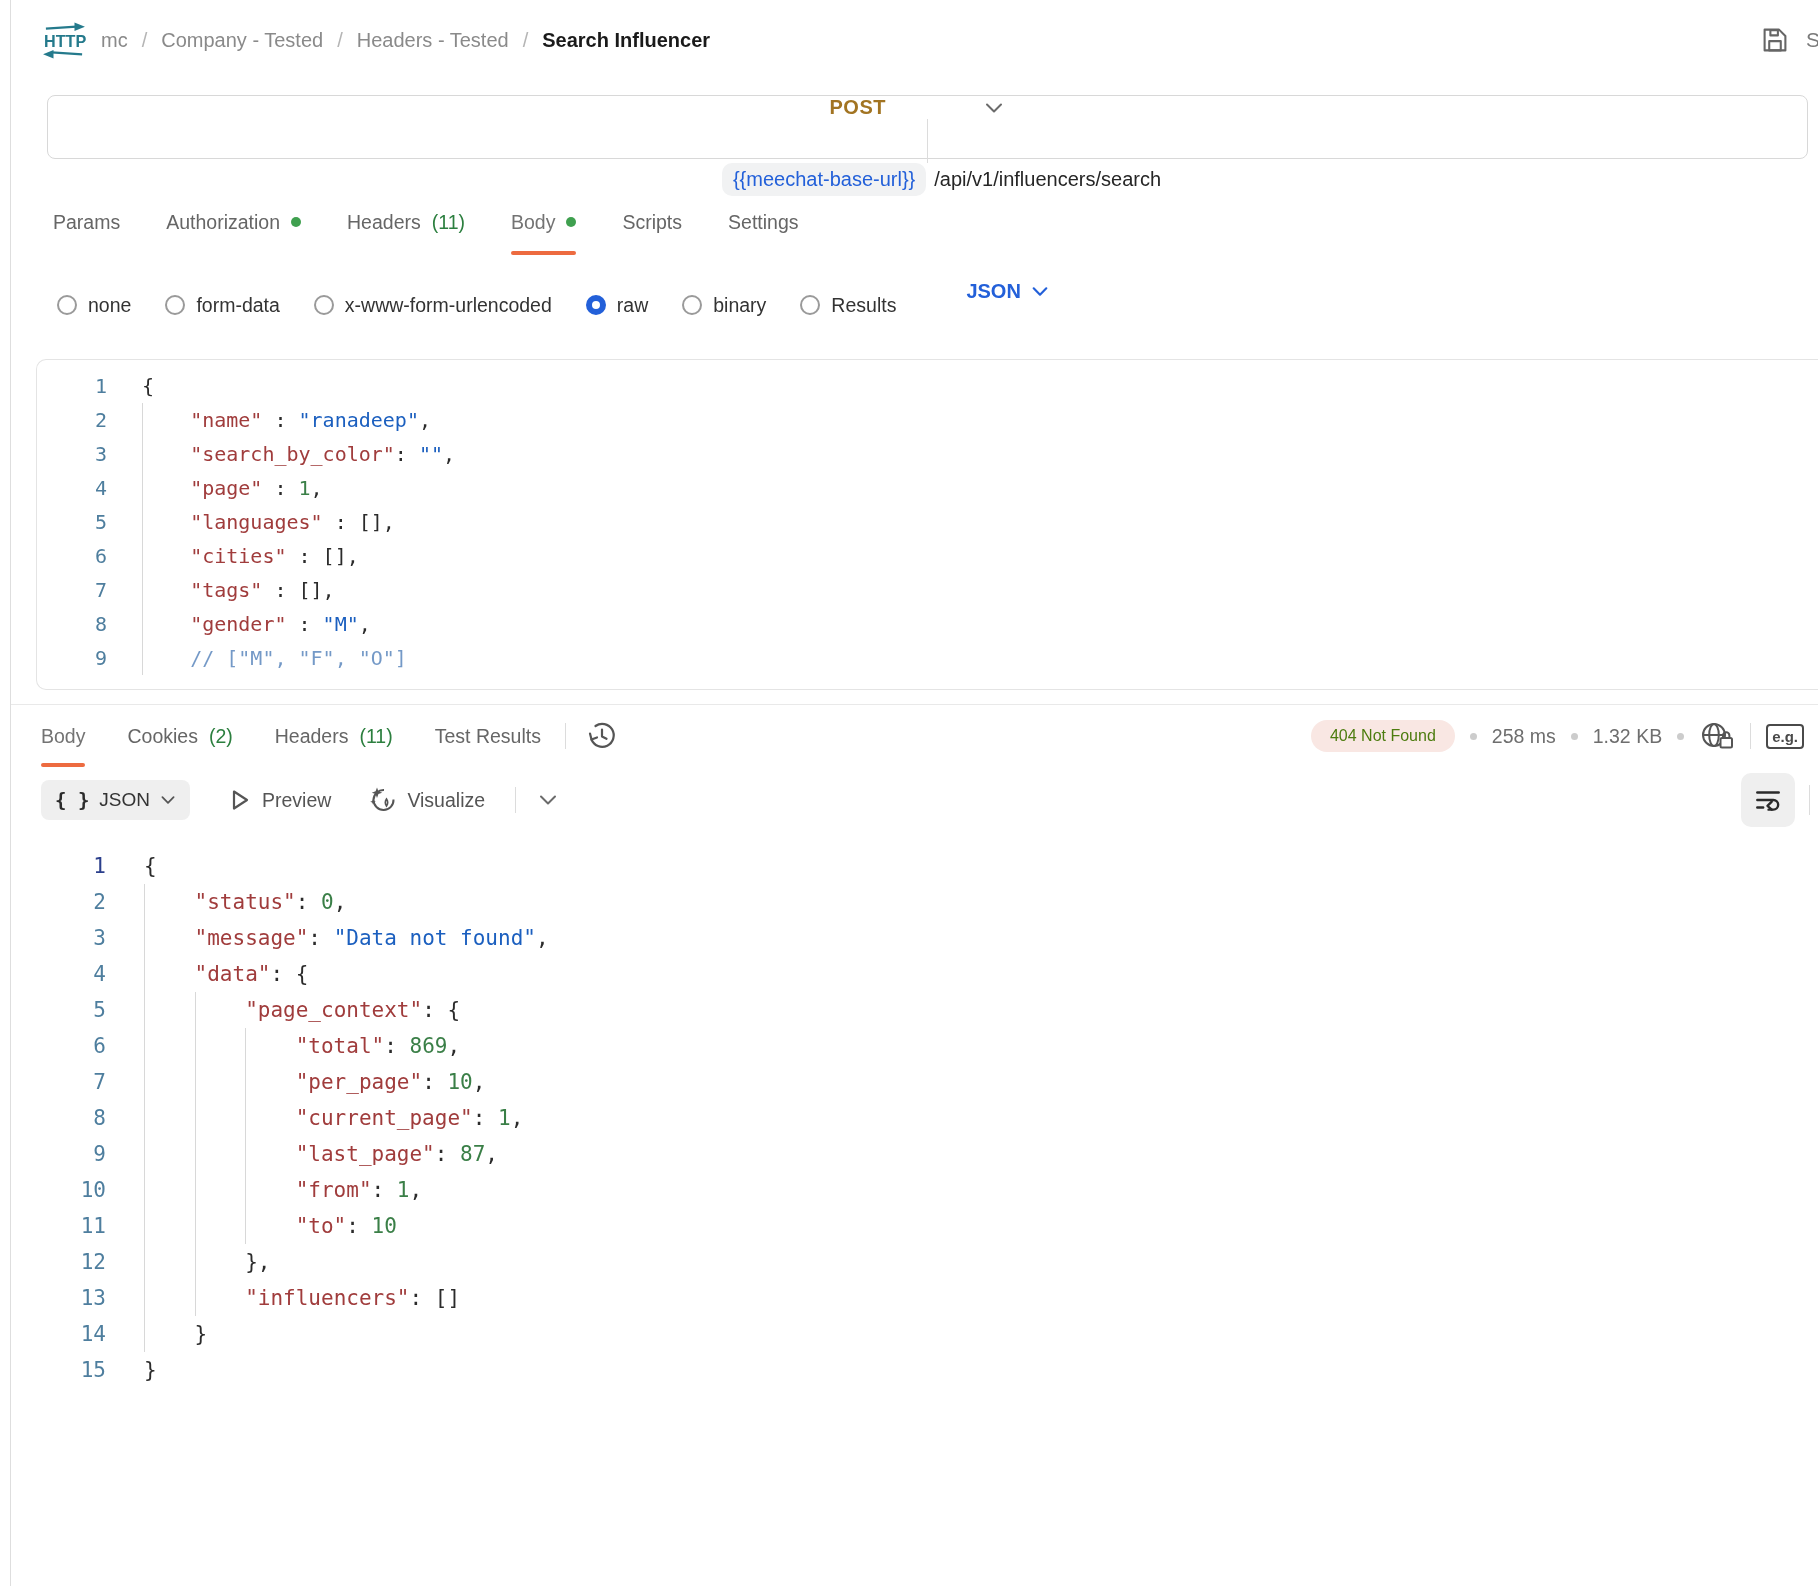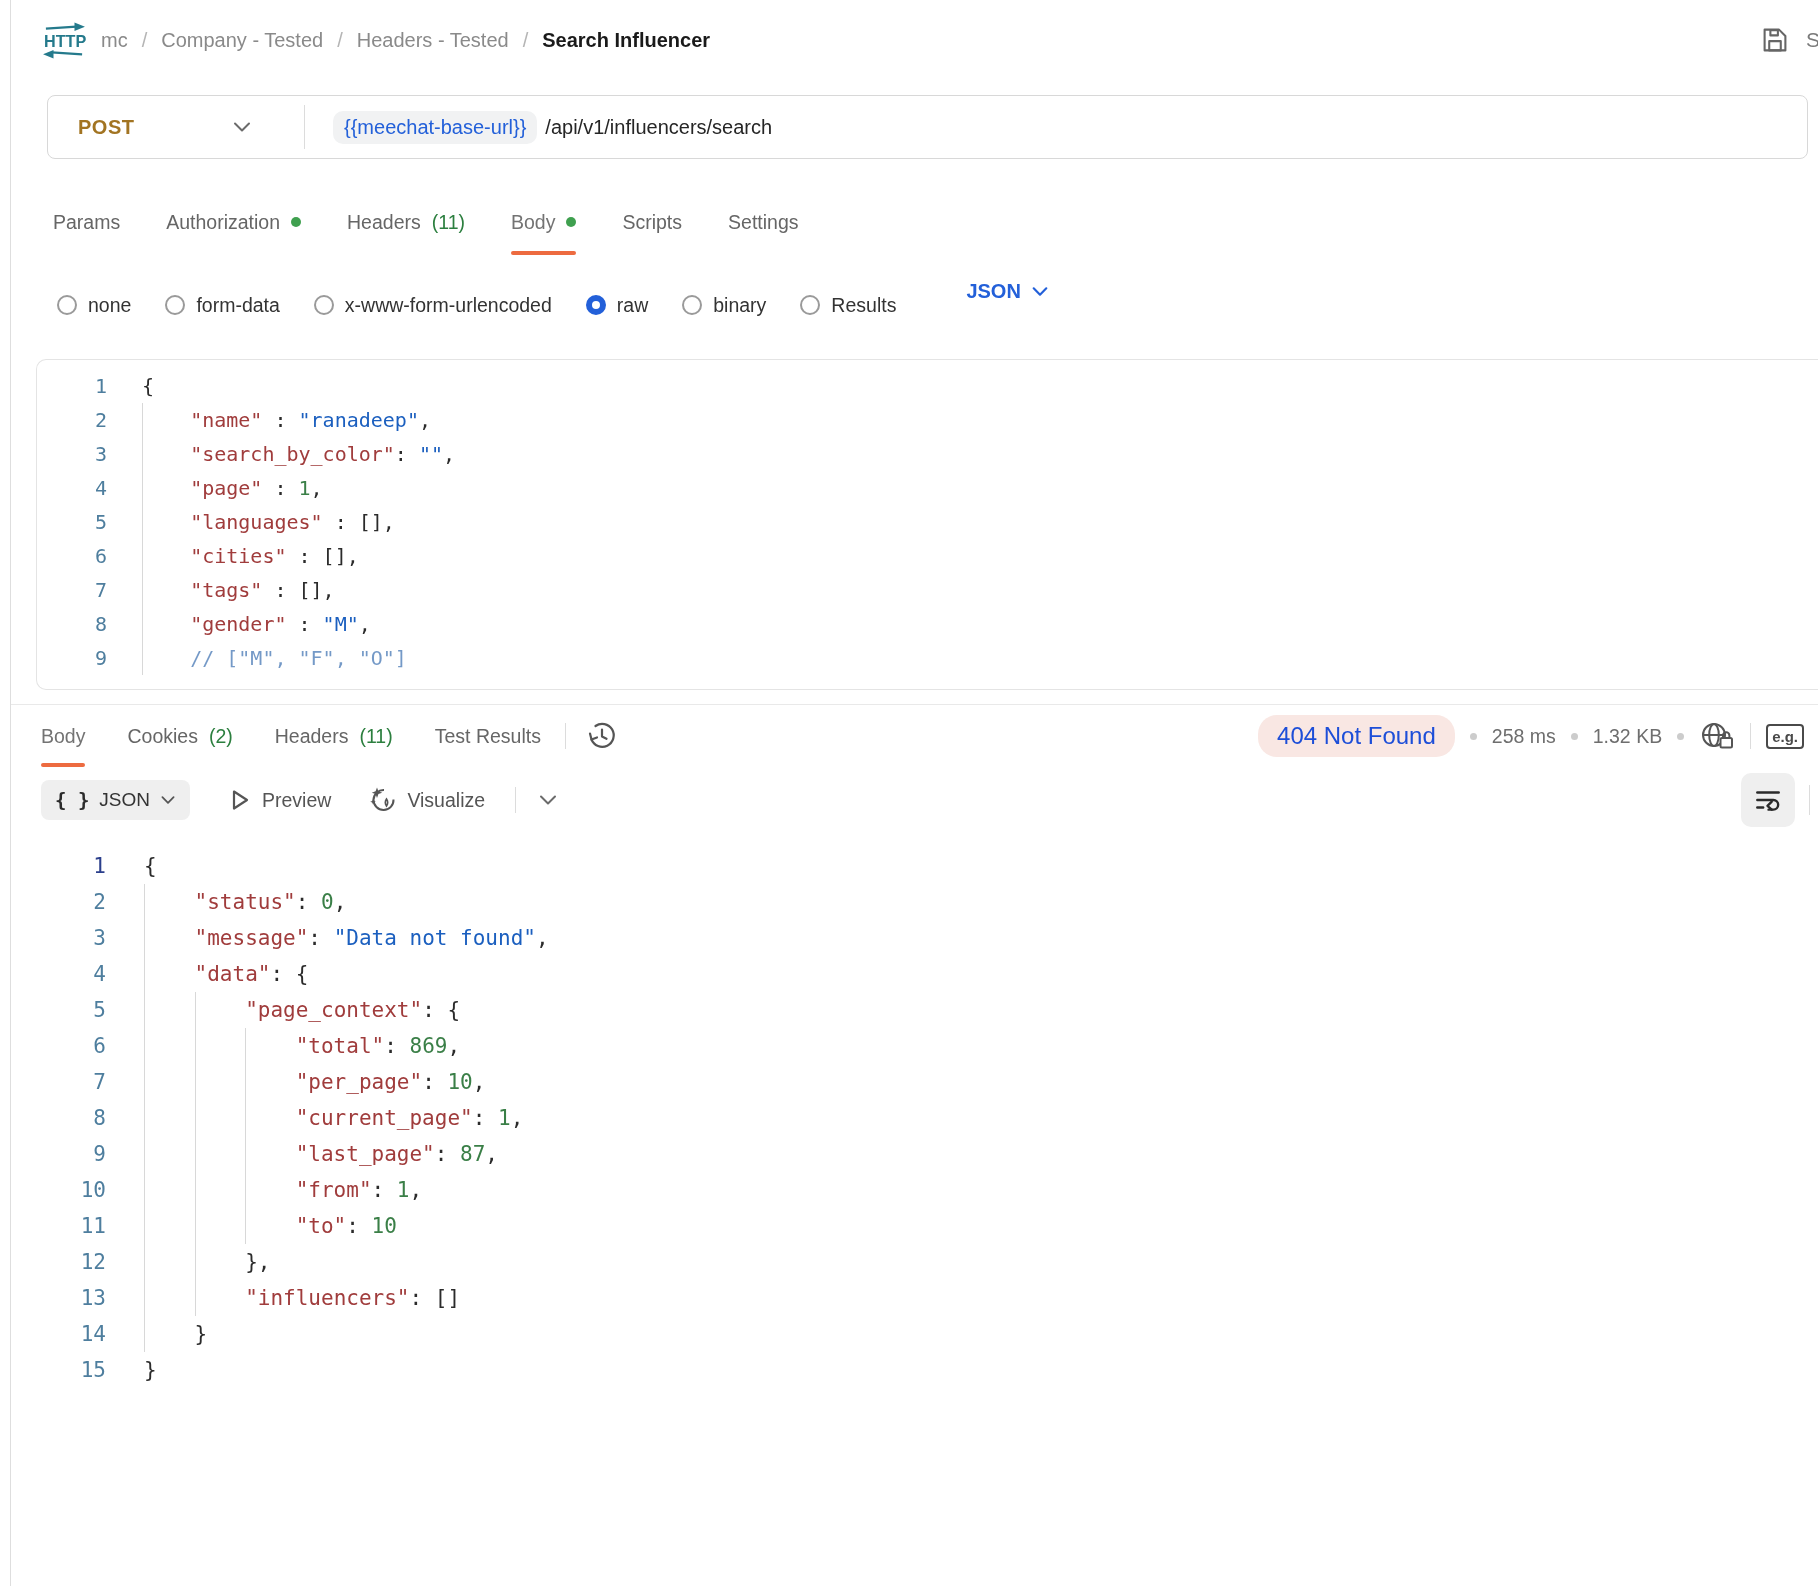--- a/index.html
+++ b/index.html
@@ -13,21 +13,21 @@
   .hdr{height:80px;display:flex;align-items:center;padding:0 0 0 30px;}
   .crumbs{display:flex;align-items:center;gap:14px;font-size:20px;}
   .crumb{color:#8A8A8A;}
   .crumb-sep{color:#B5B5B5;}
   .crumb-current{color:#1A1A1A;font-weight:bold;}
   .hdr-right{margin-left:auto;display:flex;align-items:center;gap:16px;padding-right:0;}
   .save-partial{font-size:21px;color:#7A7A7A;width:12px;overflow:hidden;white-space:nowrap;}
 
   
   .url-bar{margin:15px 10px 0 36px;height:64px;border:1px solid #D8D8D8;border-radius:8px;
-    display:flex;align-items:center;box-sizing:border-box;}
+    display:flex;align-items:center;box-sizing:border-box;flex-direction:column;}
   .method{width:256px;flex-shrink:0;display:flex;align-items:center;justify-content:space-between;
     padding:0 52px 0 30px;box-sizing:border-box;cursor:pointer;}
   .method-label{font-size:20px;font-weight:bold;color:#A27422;letter-spacing:.5px;}
   .vdiv{width:1px;height:44px;background:#DCDCDC;flex-shrink:0;}
   .url-input{display:flex;align-items:center;gap:8px;padding-left:28px;font-size:20px;flex:1;}
   .var-pill{background:#F1F2F3;border-radius:10px;padding:5px 11px;color:#2360D9;}
   .url-path{color:#262626;}
 
   
   .req-tabs{margin-top:30px;height:66px;display:flex;align-items:center;gap:46px;padding-left:42px;font-size:19.5px;}
@@ -57,21 +57,21 @@
   .resp-editor .lc{margin-left:38px;}
   .ig{width:4ch;border-left:1px solid #D8D8D8;box-sizing:border-box;align-self:stretch;flex-shrink:0;}
   .tk{white-space:pre;}
   .k{color:#A03C3C;} .s{color:#1B5FBF;} .n{color:#3A7F47;} .p{color:#2B2B2B;} .c{color:#7499C7;}
 
   
   .hrule{margin-top:14px;height:1px;background:#E9E9E9;}
   .resp-hdr{height:62px;display:flex;align-items:center;padding:0 14px 0 30px;}
   .resp-tabs{display:flex;align-items:center;gap:42px;height:100%;font-size:19.5px;}
   .resp-right{margin-left:auto;display:flex;align-items:center;gap:15px;}
-  .status-pill{background:#F9E7E3;color:#1d4ed8;font-size:24px;padding:7px 19px;border-radius:19px;}
+  .status-pill{background:#F9E7E3;color:#4d7c0f;font-size:16px;padding:7px 19px;border-radius:19px;}
   .meta-dot{width:7px;height:7px;border-radius:50%;background:#CCCCCC;}
   .meta-txt{font-size:19.5px;color:#6E6E6E;}
   .eg-badge{border:2px solid #4A4A4A;border-radius:4px;color:#4A4A4A;font-size:15px;font-weight:bold;padding:2px 4px;}
   .mini-vdiv{width:1px;height:26px;background:#DCDCDC;}
 
   .resp-toolbar{height:66px;display:flex;align-items:center;padding:0 8px 0 30px;}
   .fmt-btn{display:flex;align-items:center;gap:10px;background:#EFEFEF;border-radius:8px;padding:9px 14px;cursor:pointer;}
   .fmt-braces{font-family:"DejaVu Sans Mono",monospace;font-size:19px;font-weight:bold;color:#2B2B2B;}
   .fmt-label{font-size:19px;color:#333;}
   .tool-item{display:flex;align-items:center;gap:10px;margin-left:38px;color:#555;font-size:19.5px;cursor:pointer;}

